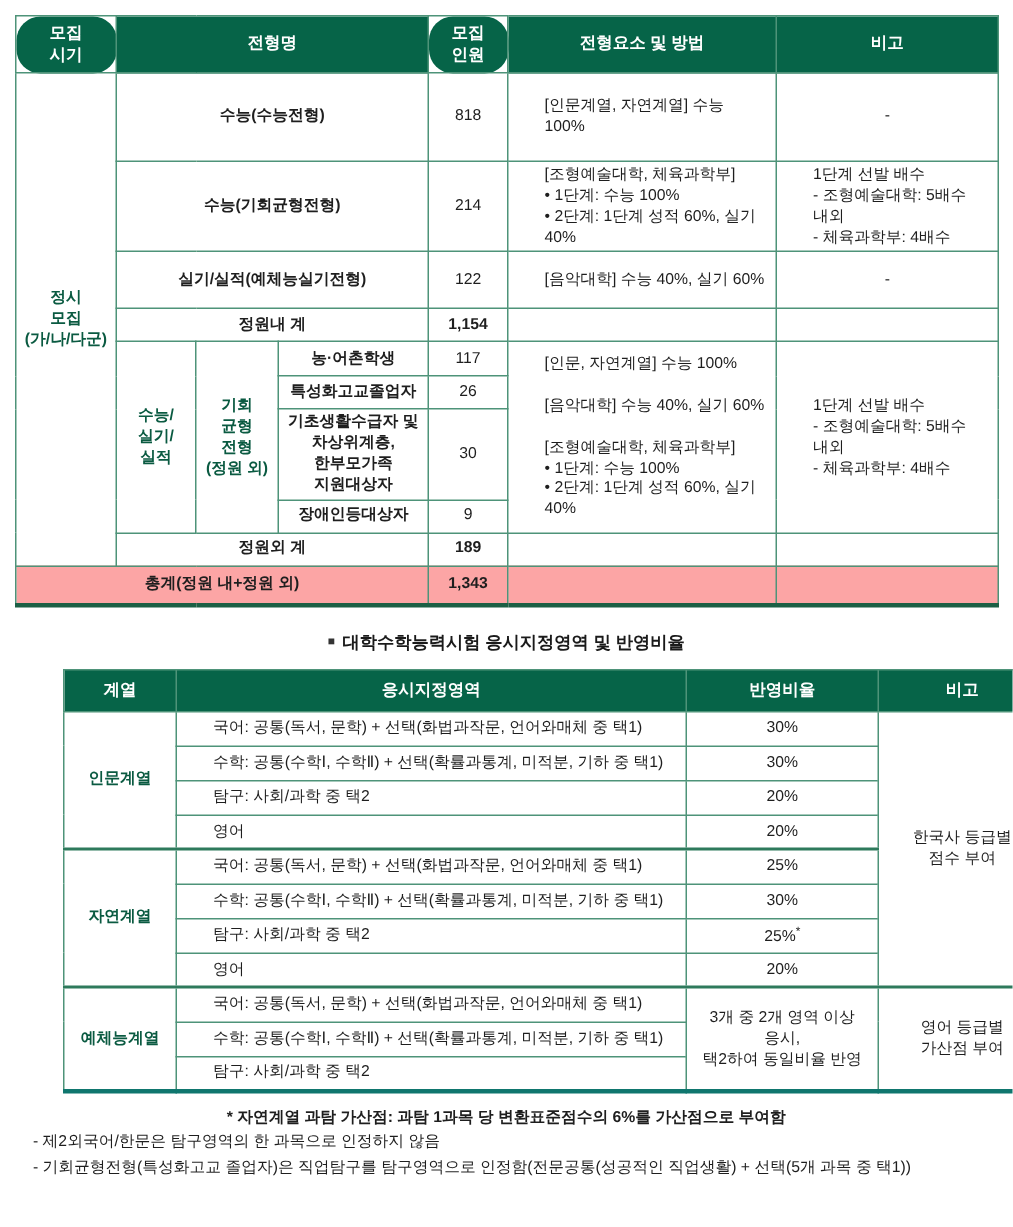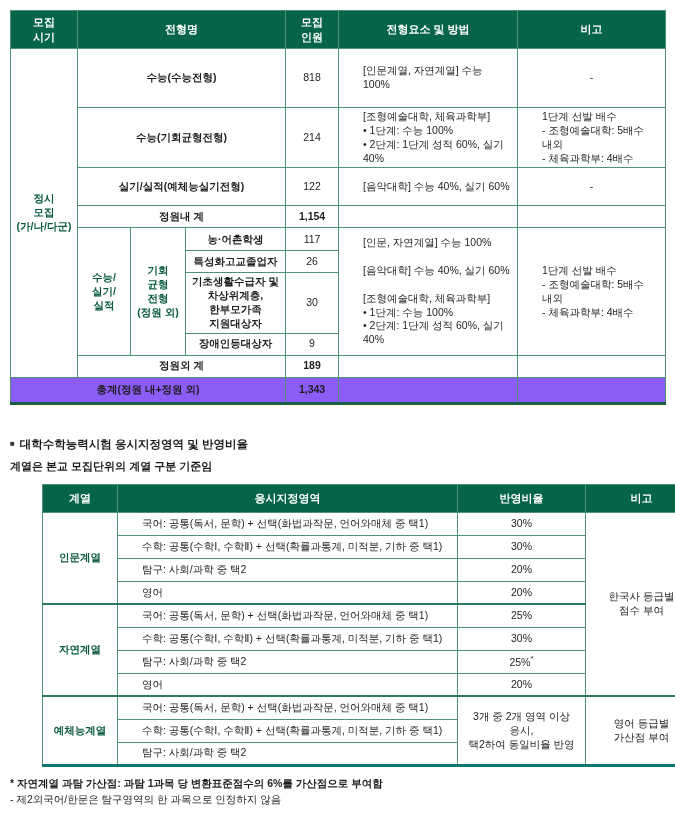--- a/index.html
+++ b/index.html
@@ -17,56 +17,56 @@
     vertical-align:middle; text-align:center;
     padding:2px 5px; line-height:1.32;
     word-break:keep-all;
   }
   th {
     background:#066448; color:#ffffff; font-weight:bold; font-size:11px;
     border-color:#4e9379;
   }
   .t1 th:not(:first-child), .t2 th:not(:first-child) { border-left-color:#cfe6db; }
 
-  .pre   { white-space:pre-line; }
+  .pre   { white-space:pre-line;border-radius:16px; }
   .left  { text-align:left; padding-left:24px; padding-right:6px; }
   .green { color:#0a5a41; font-weight:bold; }
   .bold  { font-weight:bold; }
   .name  { font-weight:600; }
 
   
   .hHead td, .hHead th { height:38px; }
   .hA td { height:59px; }
   .hB td { height:57px; }
   .hC td { height:38px; }
   .hS td { height:22px; }
   .hD td { height:23px; }
   .hE td { height:55px; }
   .hTot td { height:26px; }
 
   tr.total td {
-    background:#8b5cf6; font-weight:bold;
+    background:#fca5a5; font-weight:bold;
     border-top:1px solid #2e7a5c;
     border-bottom:3px solid #1c5f45;
   }
 
   
   .t2 { margin-top:10px; border-bottom:3px solid #0f766e;margin-left:32px; }
   .t2 .hHead2 th { height:28px; }
   .t2 td { height:23px; }
   tr.gsep td { border-top:2px solid #2e7a5c; }
   sup { font-size:8px; }
 
-  .sec-title { margin-top:32px; font-size:11.5px; font-weight:bold; color:#1a1a1a; }
+  .sec-title { margin-top:16px; font-size:11.5px; font-weight:bold; color:#1a1a1a;text-align:center; }
   .sec-title .bullet { font-size:8px; vertical-align:2px; margin-right:5px; color:#333; }
   .sec-sub { margin-top:7px; font-size:11px; font-weight:bold; color:#1a1a1a; }
 
   .notes { margin-top:9px; font-size:10.5px; line-height:1.38; }
-  .notes .nt { font-weight:bold; }
-  .notes div + div { margin-top:2px; }
+  .notes .nt { font-weight:bold;text-align:center; }
+  .notes div + div { margin-top:2px;margin-left:12px; }
 </style>
 </head>
 <body>
 
 <div class="page">
 
   <table class="t1">
     <colgroup>
       <col style="width:67px">
         <col style="width:53px">
@@ -170,21 +170,20 @@
         <td>1,343</td>
         <td></td>
         <td></td>
       </tr>
     </tbody>
   </table>
 
   <div class="sec-title">
     <span class="bullet">■</span><span>대학수학능력시험 응시지정영역 및 반영비율</span>
   </div>
-  <div class="sec-sub">계열은 본교 모집단위의 계열 구분 기준임</div>
 
   <table class="t2">
     <colgroup>
       <col style="width:75px">
         <col style="width:340px">
         <col style="width:128px">
         <col style="width:112px">
     </colgroup>
     <tbody>
       <tr class="hHead2">
@@ -245,15 +244,16 @@
       </tr>
       <tr>
         <td class="left">탐구: 사회/과학 중 택2</td>
       </tr>
     </tbody>
   </table>
 
   <div class="notes">
     <div class="nt">* 자연계열 과탐 가산점: 과탐 1과목 당 변환표준점수의 6%를 가산점으로 부여함</div>
     <div>- 제2외국어/한문은 탐구영역의 한 과목으로 인정하지 않음</div>
+    <div>- 기회균형전형(특성화고교 졸업자)은 직업탐구를 탐구영역으로 인정함(전문공통(성공적인 직업생활) + 선택(5개 과목 중 택1))</div>
   </div>
 
 </div>
 
 </body></html>

